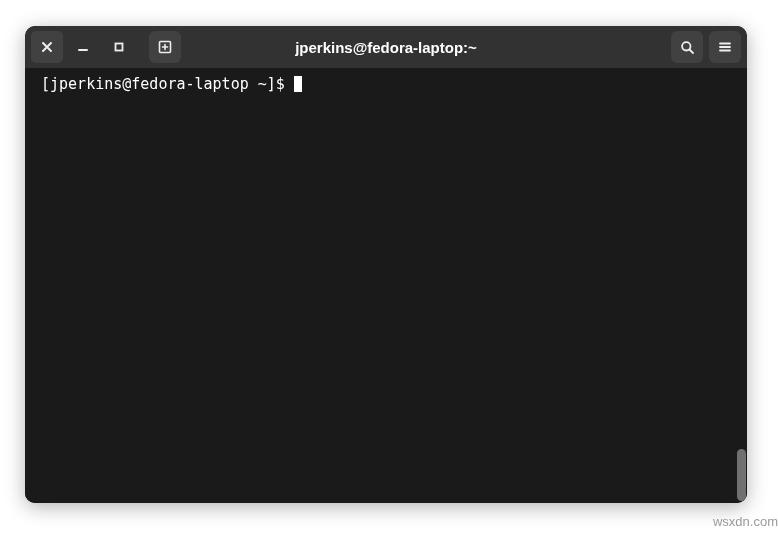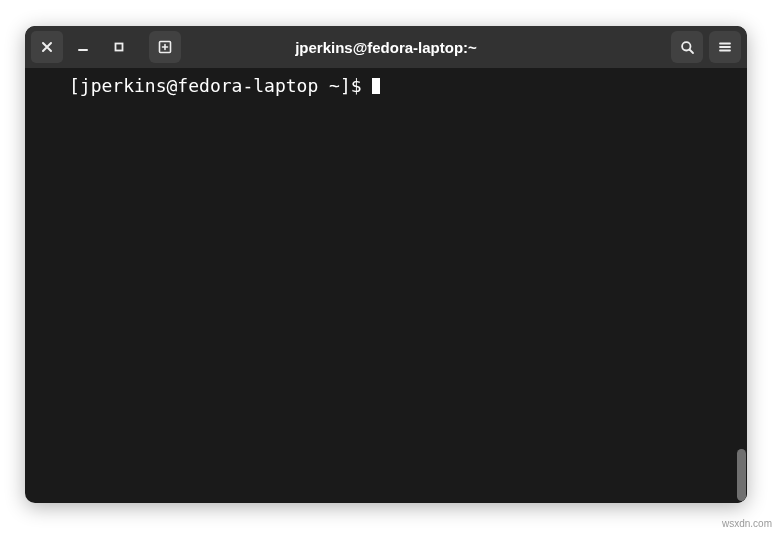--- a/index.html
+++ b/index.html
@@ -76,25 +76,24 @@
       border-radius: 6px;
     }
     .new-tab-btn {
       margin-left: 10px;
     }
     .terminal-body {
       flex: 1;
       background: #1a1a1a;
       padding: 6px 16px;
       font-family: "DejaVu Sans Mono", "Liberation Mono", monospace;
-      font-size: 18px;
+      font-size: 15px;
       color: #ffffff;
       position: relative;
       overflow: hidden;
-      margin-left: 28px;
     }
     .term-line {
       white-space: pre;
       line-height: 1.35;
       display: flex;
       align-items: center;
     }
     .prompt {
       color: #ffffff;
     }
@@ -120,23 +119,23 @@
       position: absolute;
       right: 1px;
       bottom: 2px;
       width: 9px;
       height: 52px;
       background: #707070;
       border-radius: 5px;
     }
     .watermark {
       position: absolute;
-      right: 6px;
+      right: 0;
       bottom: 4px;
-      font-size: 10px;
+      font-size: 13px;
       color: #9a9a9a;
       font-family: Arial, sans-serif;
     }
   </style>
 </head>
 <body>
 
 <div class="terminal-window">
   <div class="titlebar">
     <div class="titlebar-left">

